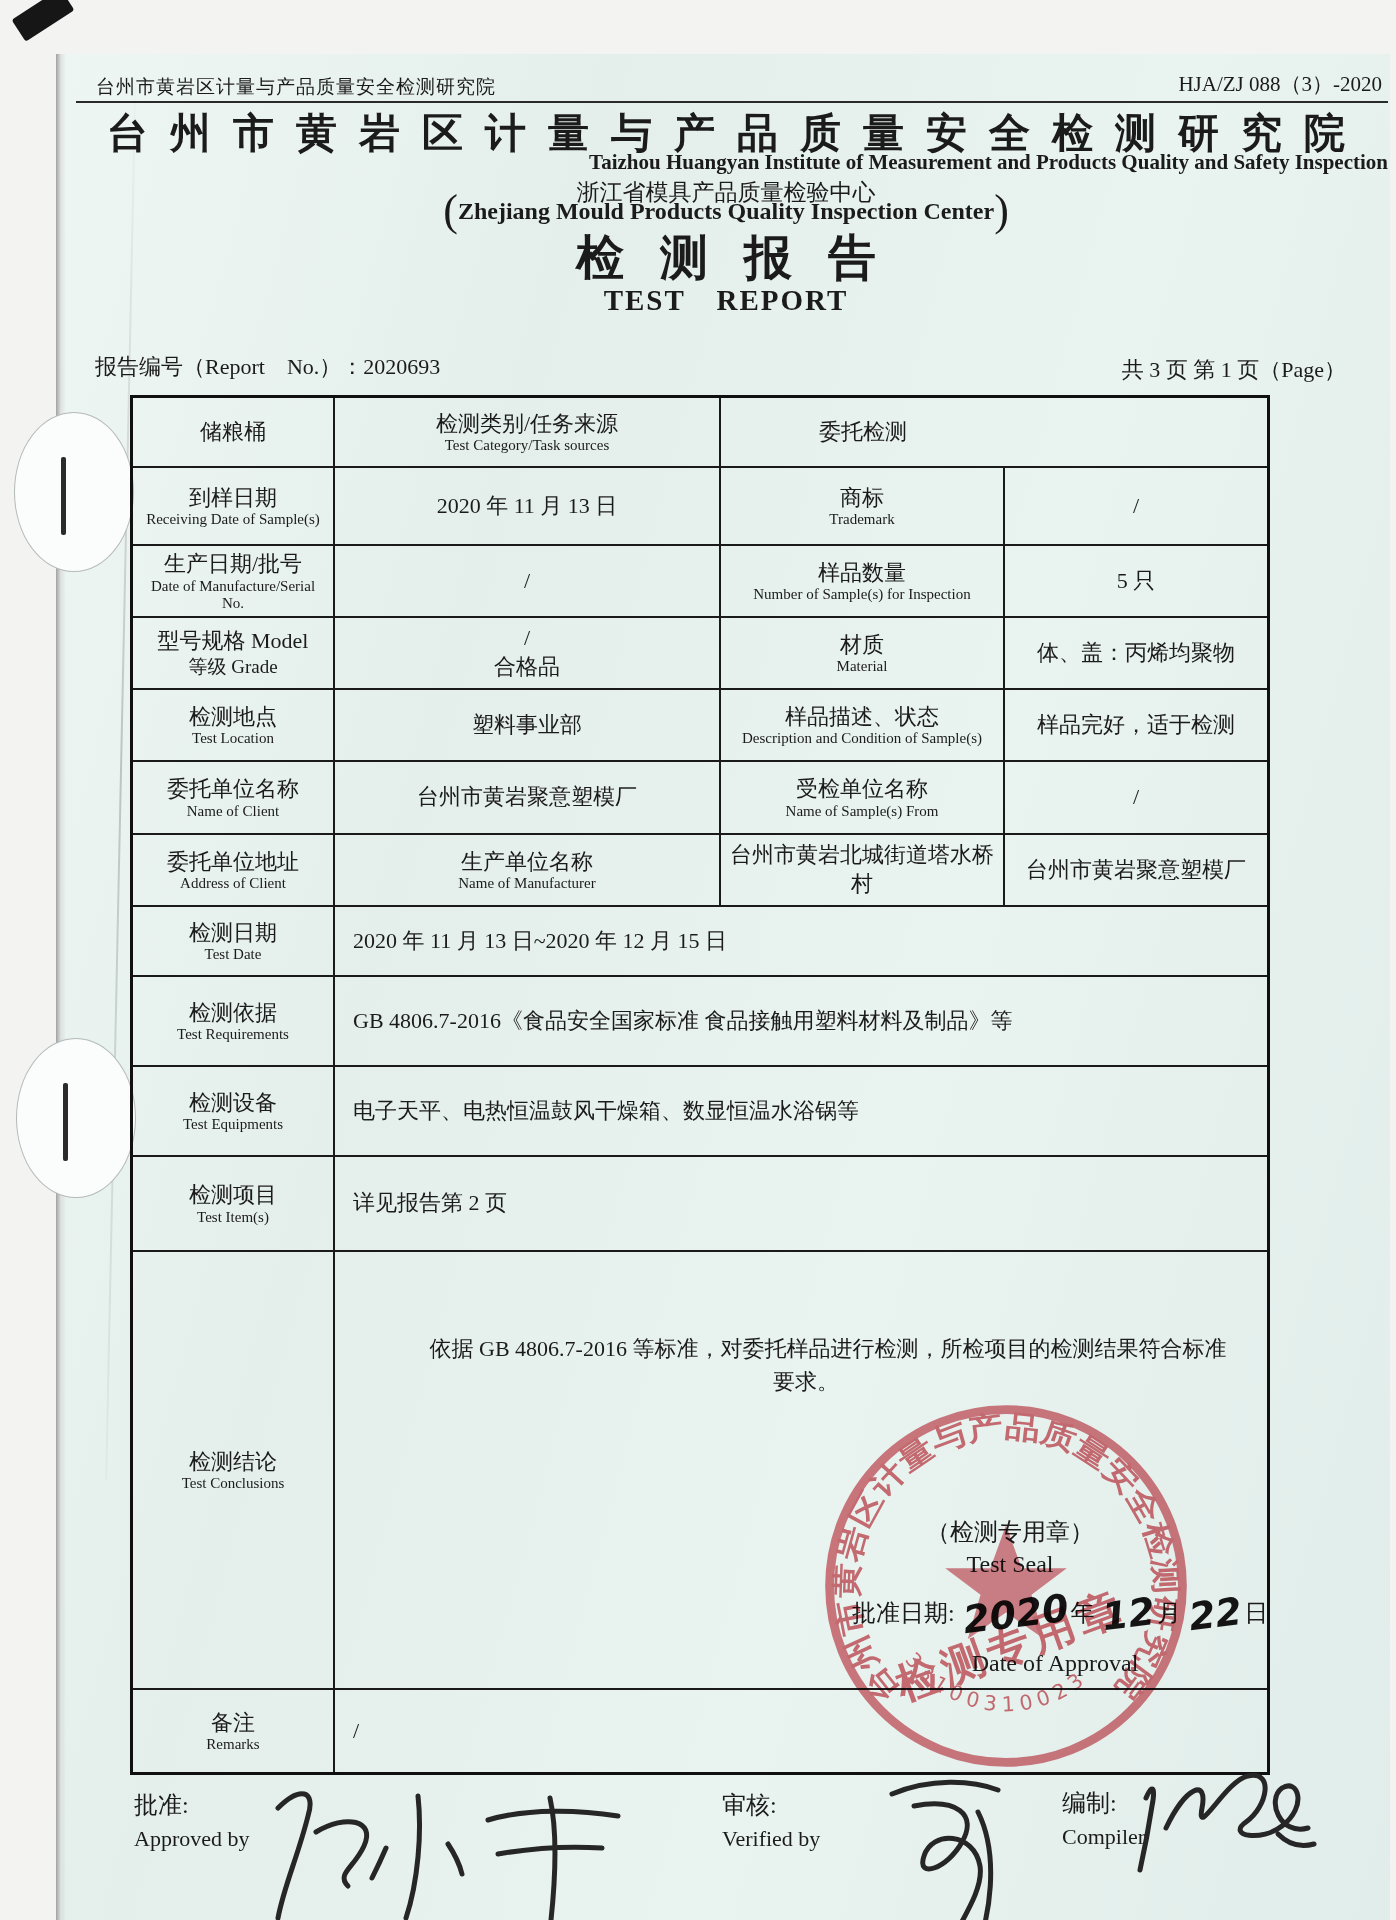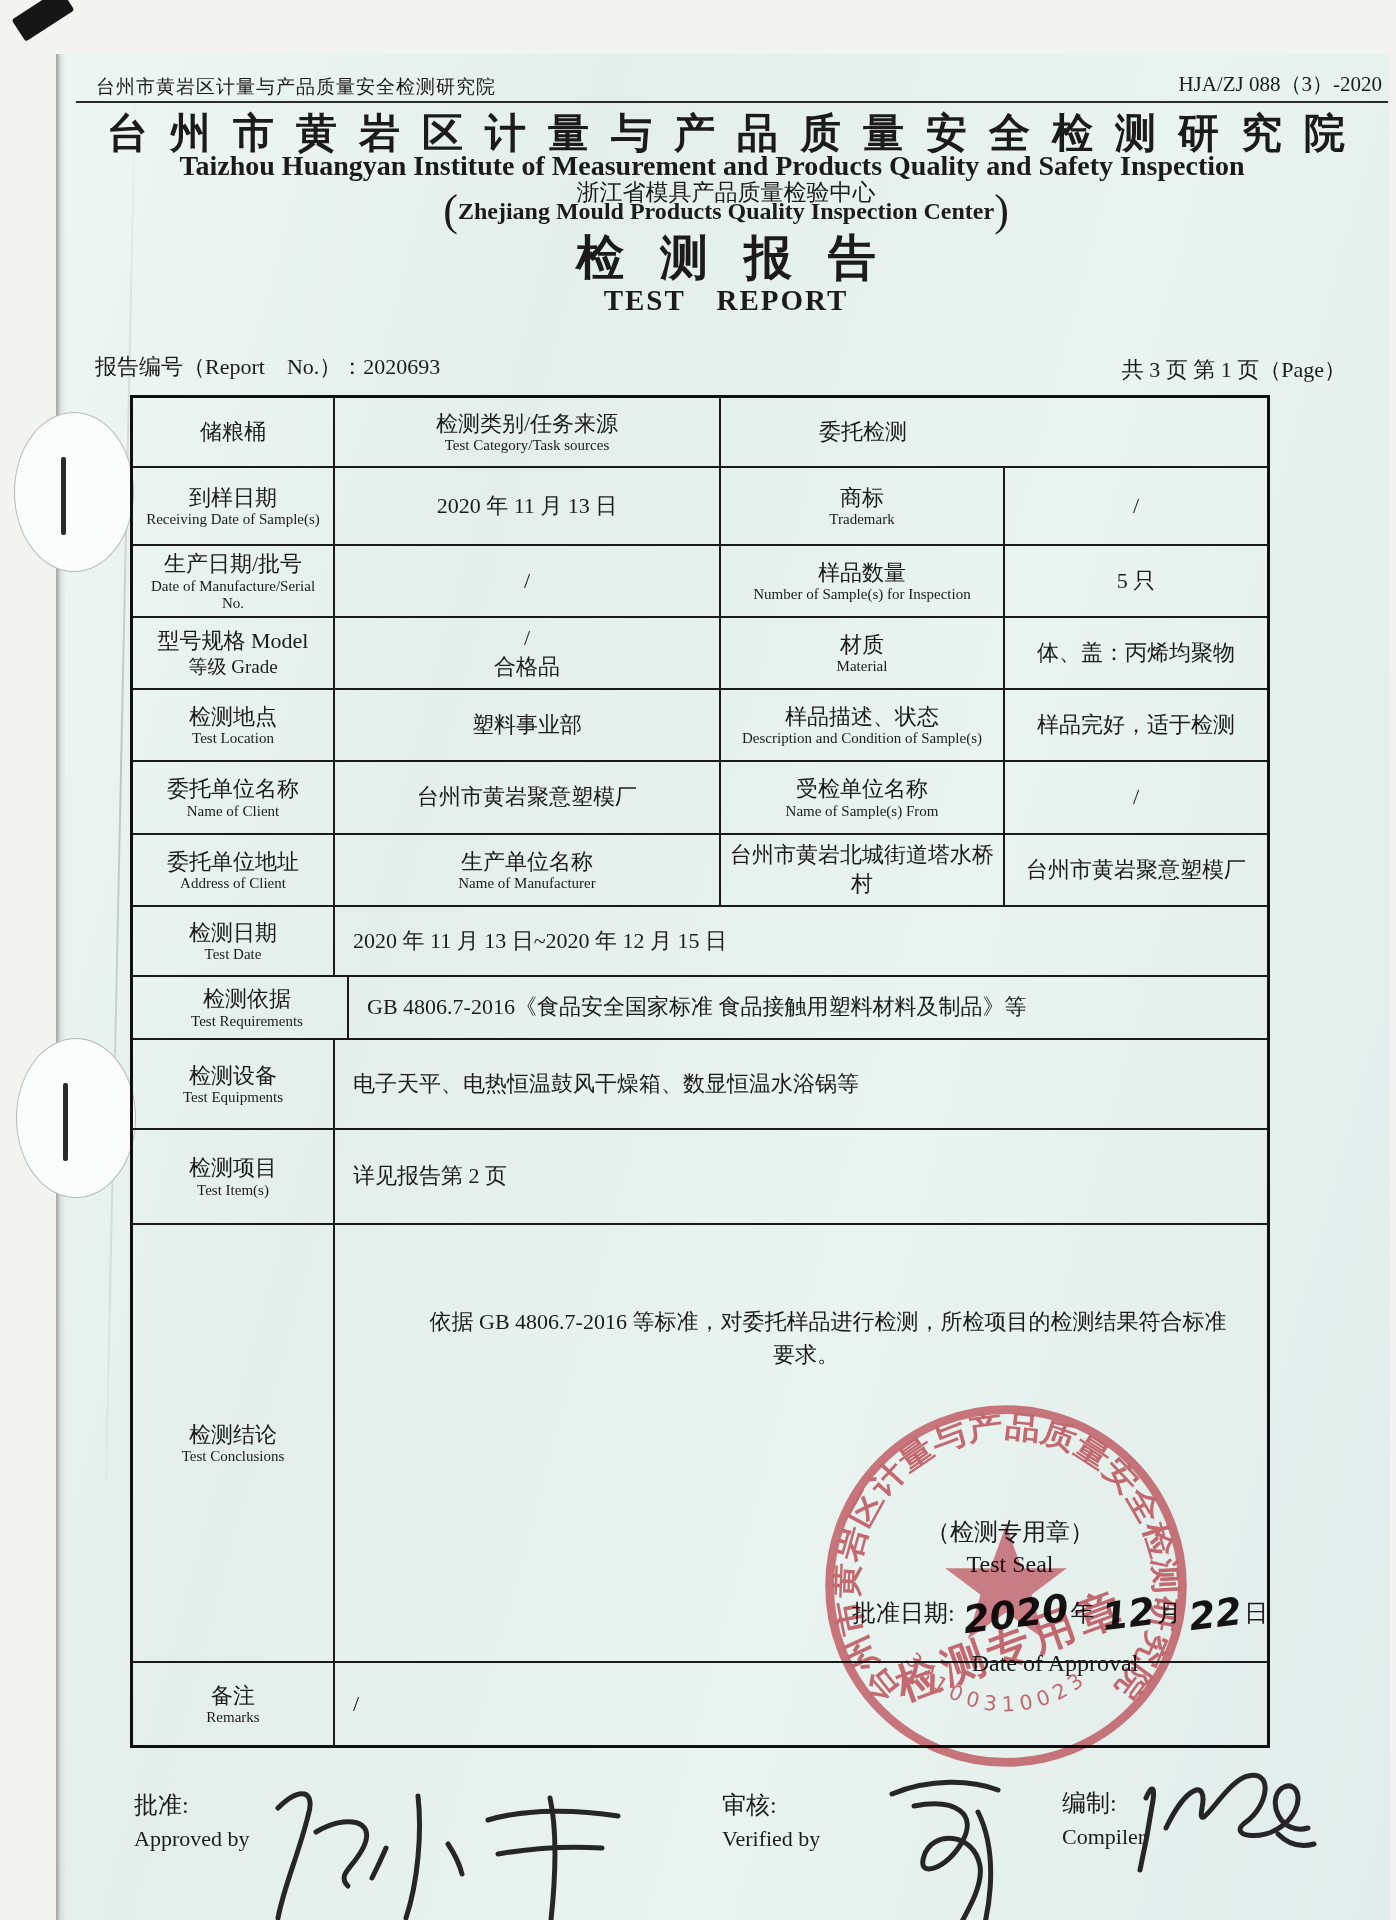--- a/index.html
+++ b/index.html
@@ -22,22 +22,22 @@
   .hole .bar{position:absolute;left:46px;top:44px;width:5px;height:78px;background:#2b2b2b;border-radius:2px;}
   .hole1{left:14px;top:412px;}
   .hole2{left:16px;top:1038px;}
 
   
   .hdr-small{position:absolute;left:96px;top:74px;font-size:19px;letter-spacing:1px;}
   .hdr-code{position:absolute;right:14px;top:70px;font-size:21px;}
   .hdr-rule{position:absolute;left:76px;top:101px;width:1312px;height:2px;background:#2a2a2a;}
   .title-cn{position:absolute;left:62px;top:106px;width:1328px;text-align:center;
             font-size:41px;font-weight:bold;letter-spacing:22px;text-indent:22px;white-space:nowrap;}
-  .title-en{position:absolute;left:48px;top:150px;width:1328px;text-align:center;
-            font-size:28px;font-weight:bold;}
+  .title-en{position:absolute;left:60px;top:150px;width:1328px;text-align:right;
+            font-size:21px;font-weight:bold;}
   .sub-cn{position:absolute;left:62px;top:177px;width:1328px;text-align:center;font-size:23px;}
   .sub-en{position:absolute;left:62px;top:198px;width:1328px;text-align:center;
           font-size:24px;font-weight:bold;}
   .sub-en .br{font-size:44px;font-weight:400;vertical-align:-6px;line-height:0;}
   .rpt-title{position:absolute;left:62px;top:226px;width:1328px;text-align:center;
           font-size:48px;font-weight:bold;letter-spacing:36px;text-indent:36px;}
   .rpt-title-en{position:absolute;left:62px;top:284px;width:1328px;text-align:center;
           font-size:29px;font-weight:bold;letter-spacing:2px;word-spacing:22px;}
   .rpt-no{position:absolute;left:95px;top:352px;font-size:22px;}
   .page-info{position:absolute;right:50px;top:355px;font-size:22px;}
@@ -51,21 +51,21 @@
   .row2{grid-template-columns:202px 1fr;}
   .c{border-right:2px solid #1a1a1a;box-sizing:border-box;display:flex;flex-direction:column;
      align-items:center;justify-content:center;text-align:center;padding:2px 6px;overflow:hidden;}
   .c:last-child{border-right:none;}
   .cn{font-size:22px;line-height:1.25;}
   .en{font-size:15px;line-height:1.15;}
   .val{font-size:22px;line-height:1.3;}
   .leftval{align-items:flex-start;text-align:left;padding-left:18px;}
   .r1{height:70px;} .r2{height:78px;} .r3{height:72px;} .r4{height:72px;}
   .r5{height:72px;} .r6{height:73px;} .r7{height:72px;} .r8{height:70px;}
-  .r9{height:63px;padding-left:14px;} .r10{height:90px;} .r11{height:95px;} .r12{height:438px;} .r13{height:82px;}
+  .r9{height:90px;} .r10{height:90px;} .r11{height:95px;} .r12{height:438px;} .r13{height:82px;}
   .r4 .en2{font-size:19px;}
   .concl-cell{justify-content:flex-start;align-items:flex-start;text-align:center;position:relative;margin-top:28px;}
   .concl-text{margin:50px 26px 0 36px;font-size:22px;text-indent:2em;line-height:1.5;}
 
   
   .seal-note{position:absolute;left:860px;top:1516px;width:300px;text-align:center;font-size:24px;line-height:1.35;}
   .approval{position:absolute;left:852px;top:1592px;font-size:24px;white-space:nowrap;}
   .hw{font-family:"DejaVu Sans",sans-serif;font-style:italic;font-weight:bold;font-size:38px;
       display:inline-block;transform:rotate(-7deg);margin:0 2px;color:#141414;vertical-align:-6px;}
   .approval-en{position:absolute;left:905px;top:1650px;width:300px;text-align:center;font-size:24px;}

